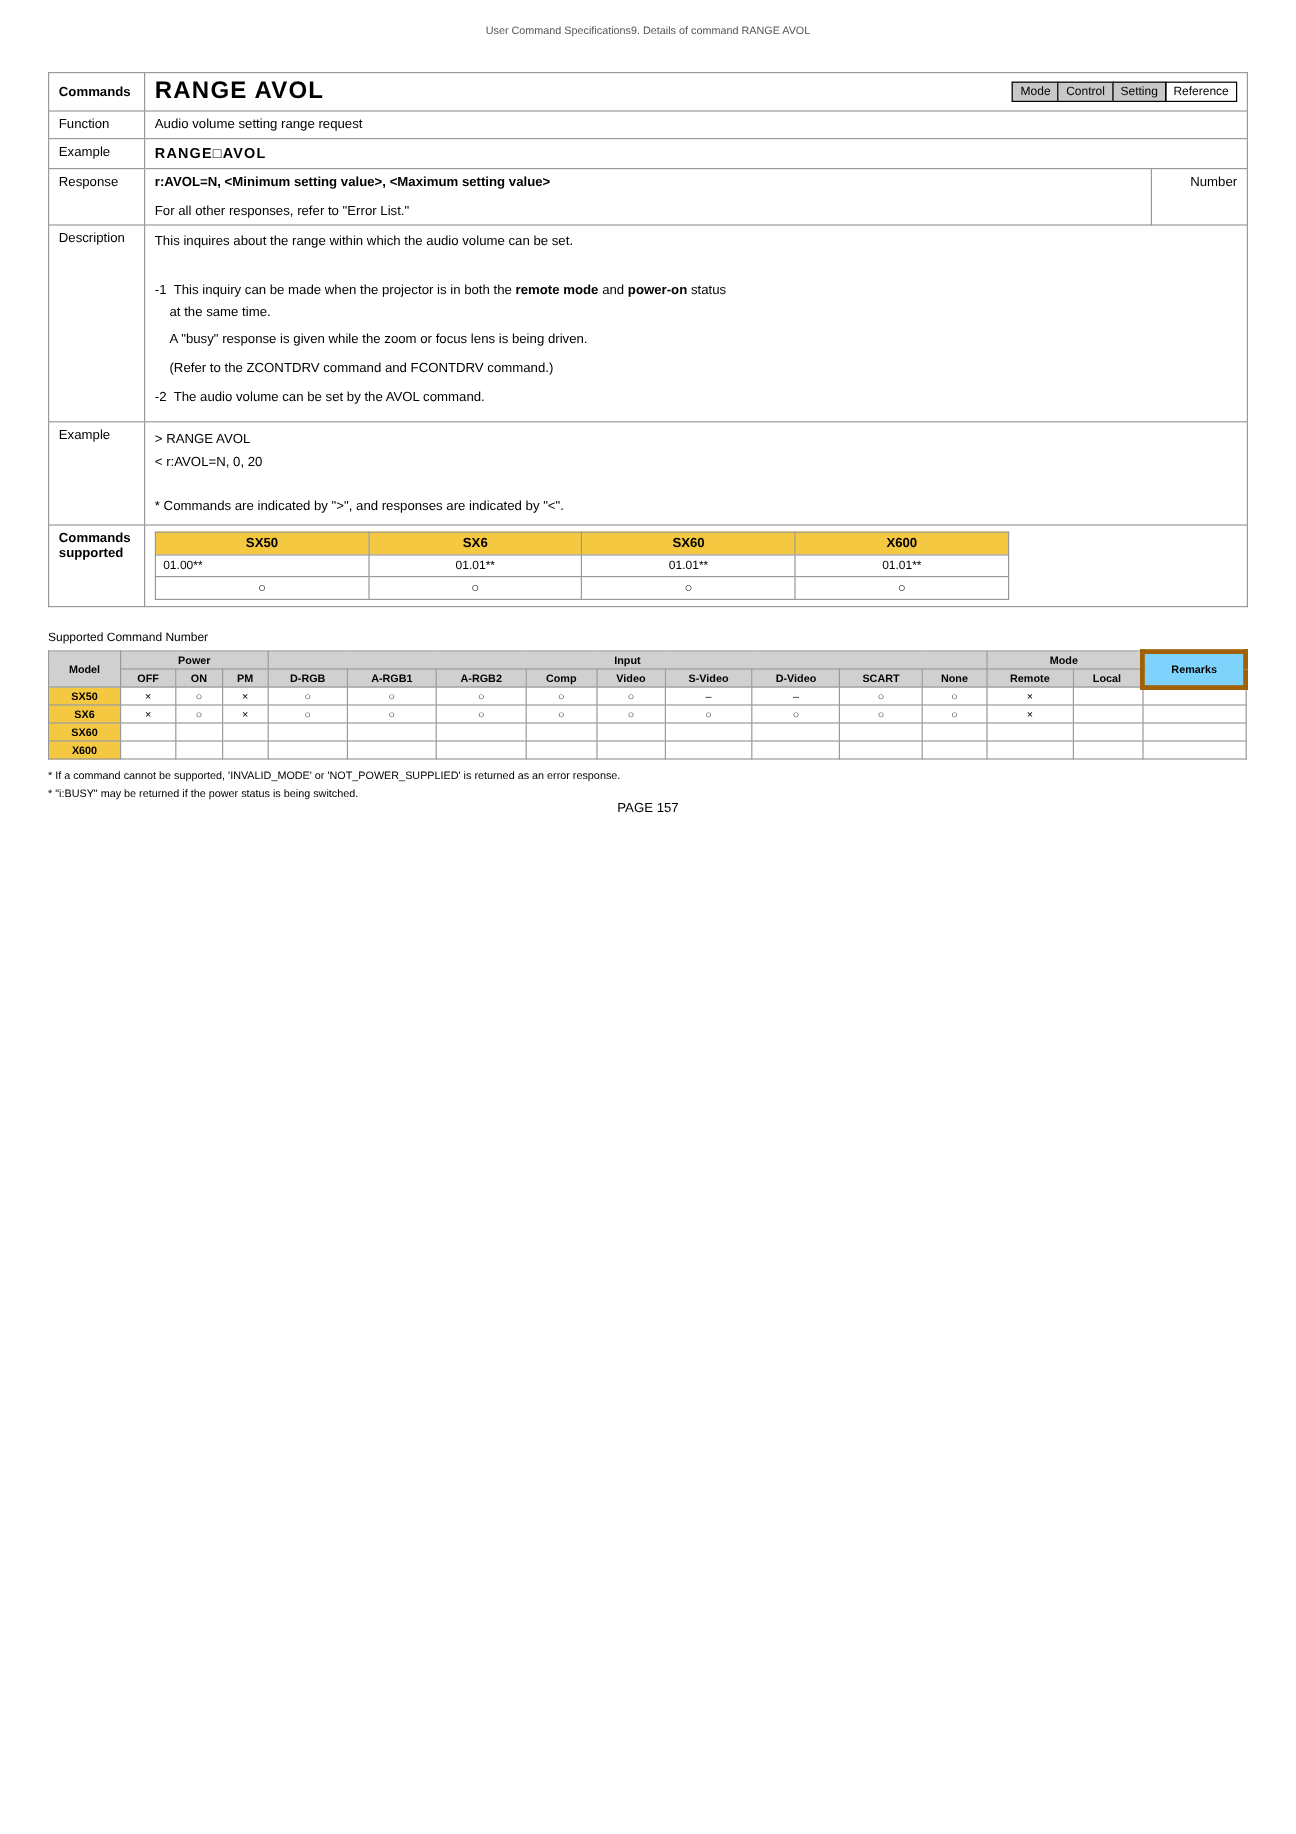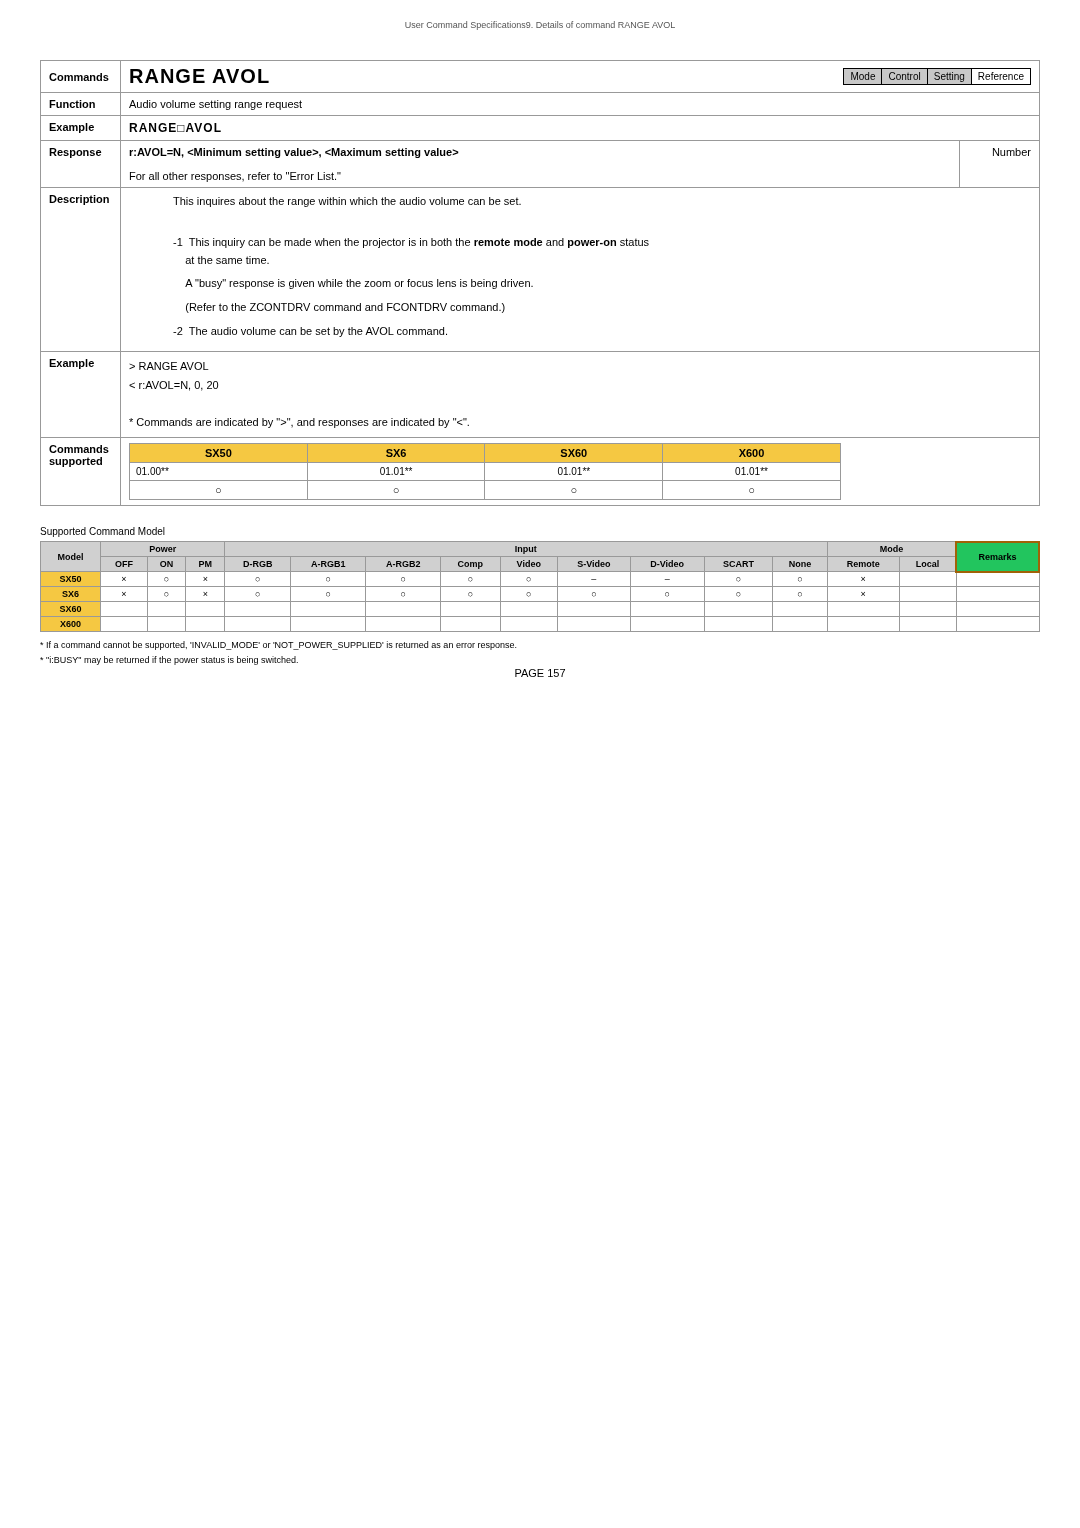--- a/index.html
+++ b/index.html
@@ -39,21 +39,21 @@
       font-size: 11px;
       width: 80px;
       background: #fff;
     }
     .range-avol-title {
       font-size: 20px;
       font-weight: bold;
       letter-spacing: 1px;
     }
     .row-label {
-      font-weight: bold;
+      font-weight: normal;
       font-size: 11px;
       background: #fff;
       width: 80px;
       white-space: nowrap;
     }
     .format-text {
       font-weight: bold;
       font-size: 12px;
       letter-spacing: 1px;
     }
@@ -61,21 +61,20 @@
       text-align: right;
       vertical-align: middle;
       font-size: 11px;
     }
     .desc-text {
       font-size: 11px;
       line-height: 1.6;
     }
     .desc-text p {
       margin-bottom: 6px;
-      margin-left: 44px;
     }
     .example-text {
       font-size: 11px;
       line-height: 1.7;
     }
     .commands-supported-label {
       font-weight: bold;
       font-size: 11px;
       vertical-align: top;
     }
@@ -245,29 +244,29 @@
           <td style="border:none;"></td>
         </tr>
       </tbody>
           </table>
     </td>
   </tr>
 </tbody>
   </table>
 
 <div class="supported-table-wrapper">
-  <div class="supported-title">Supported Command Model</div>
+  <div class="supported-title">Supported Command Number</div>
   <table class="sup-table">
     <thead>
       <tr>
         <th rowspan="2" style="background:#d0d0d0; border:1px solid #999;">Model</th>
         <th colspan="3" style="background:#d0d0d0; border:1px solid #999;">Power</th>
         <th colspan="9" style="background:#d0d0d0; border:1px solid #999;">Input</th>
         <th colspan="2" style="background:#d0d0d0; border:1px solid #999;">Mode</th>
-        <th rowspan="2" style="background:#22c55e; border:2px solid #a16207;">Remarks</th>
+        <th rowspan="2" style="background:#7dd3fc; border:4px solid #a16207;">Remarks</th>
       </tr>
       <tr>
         <th style="background:#d0d0d0; border:1px solid #999;">OFF</th>
         <th style="background:#d0d0d0; border:1px solid #999;">ON</th>
         <th style="background:#d0d0d0; border:1px solid #999;">PM</th>
         <th style="background:#d0d0d0; border:1px solid #999;">D-RGB</th>
         <th style="background:#d0d0d0; border:1px solid #999;">A-RGB1</th>
         <th style="background:#d0d0d0; border:1px solid #999;">A-RGB2</th>
         <th style="background:#d0d0d0; border:1px solid #999;">Comp</th>
         <th style="background:#d0d0d0; border:1px solid #999;">Video</th>

